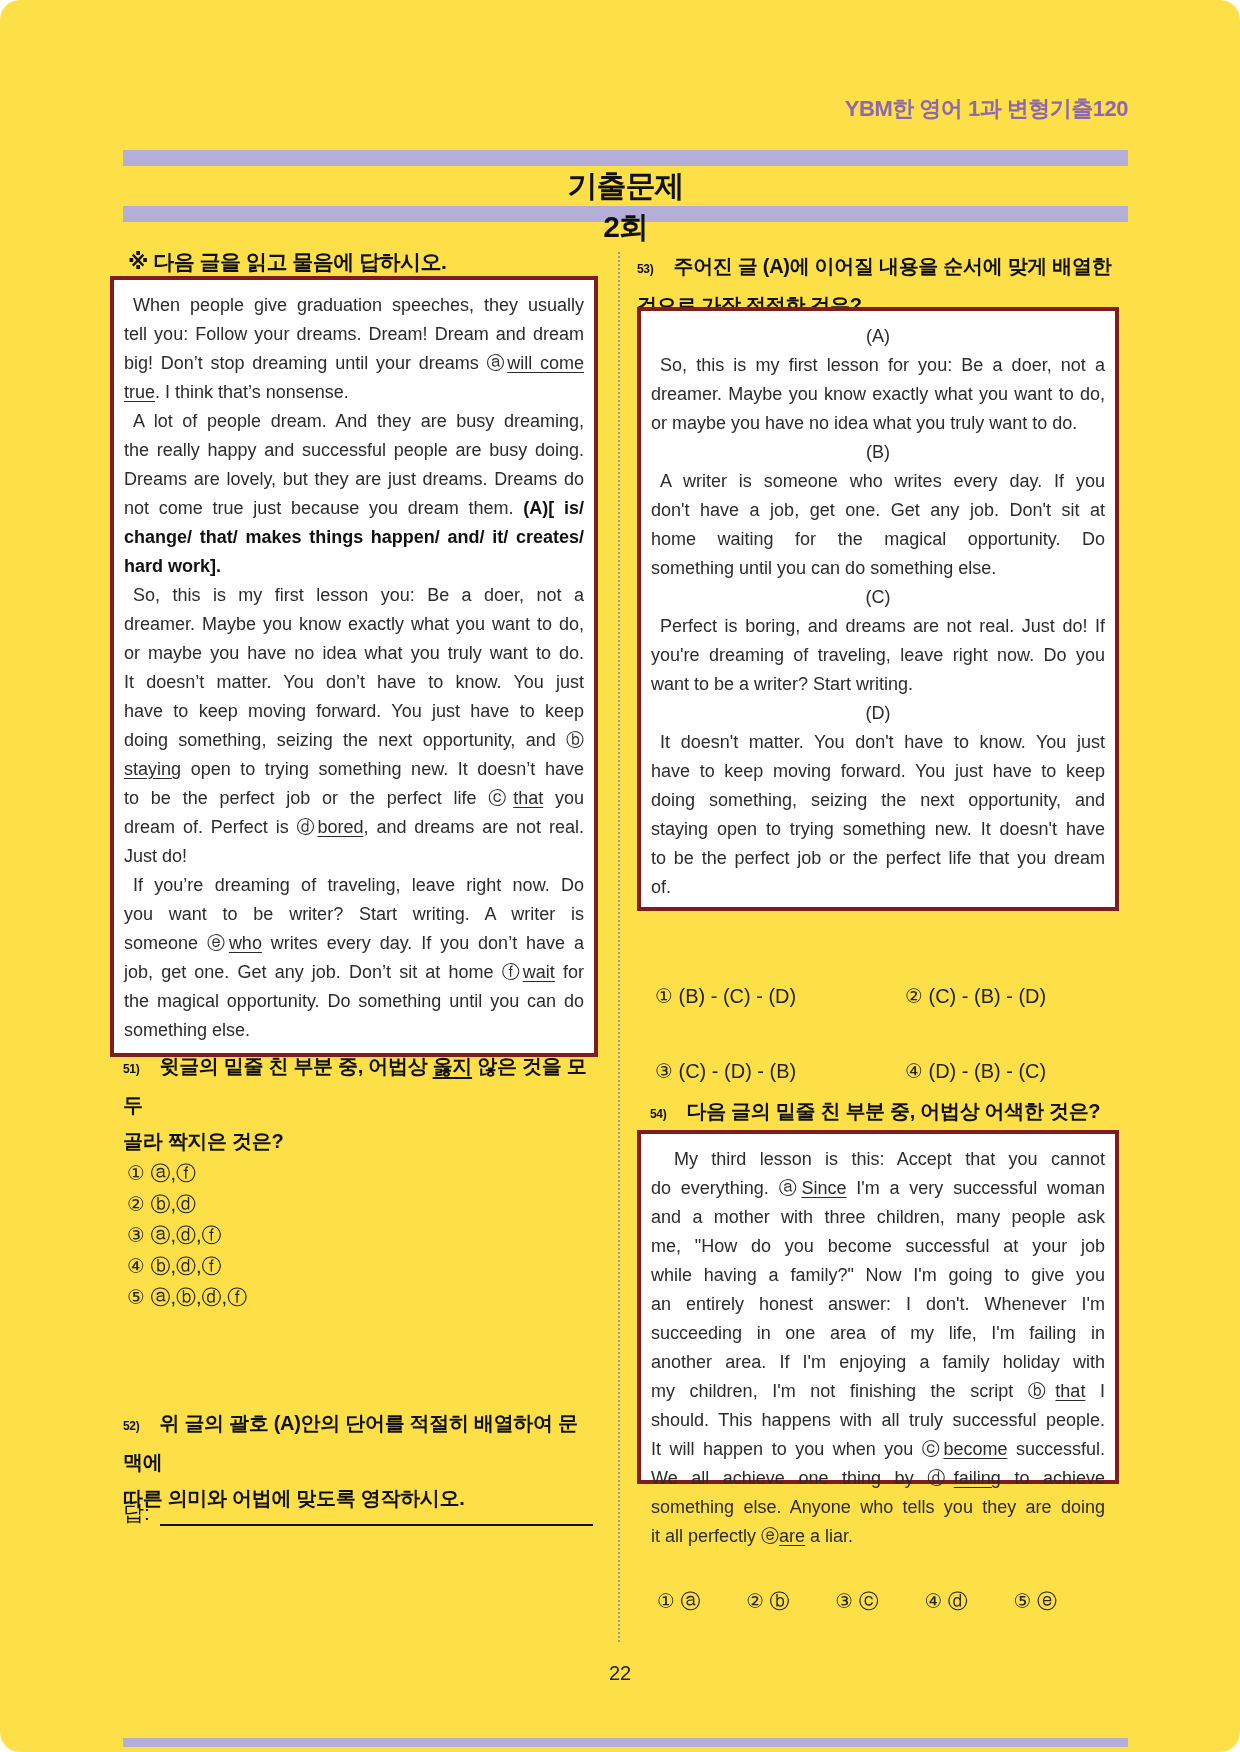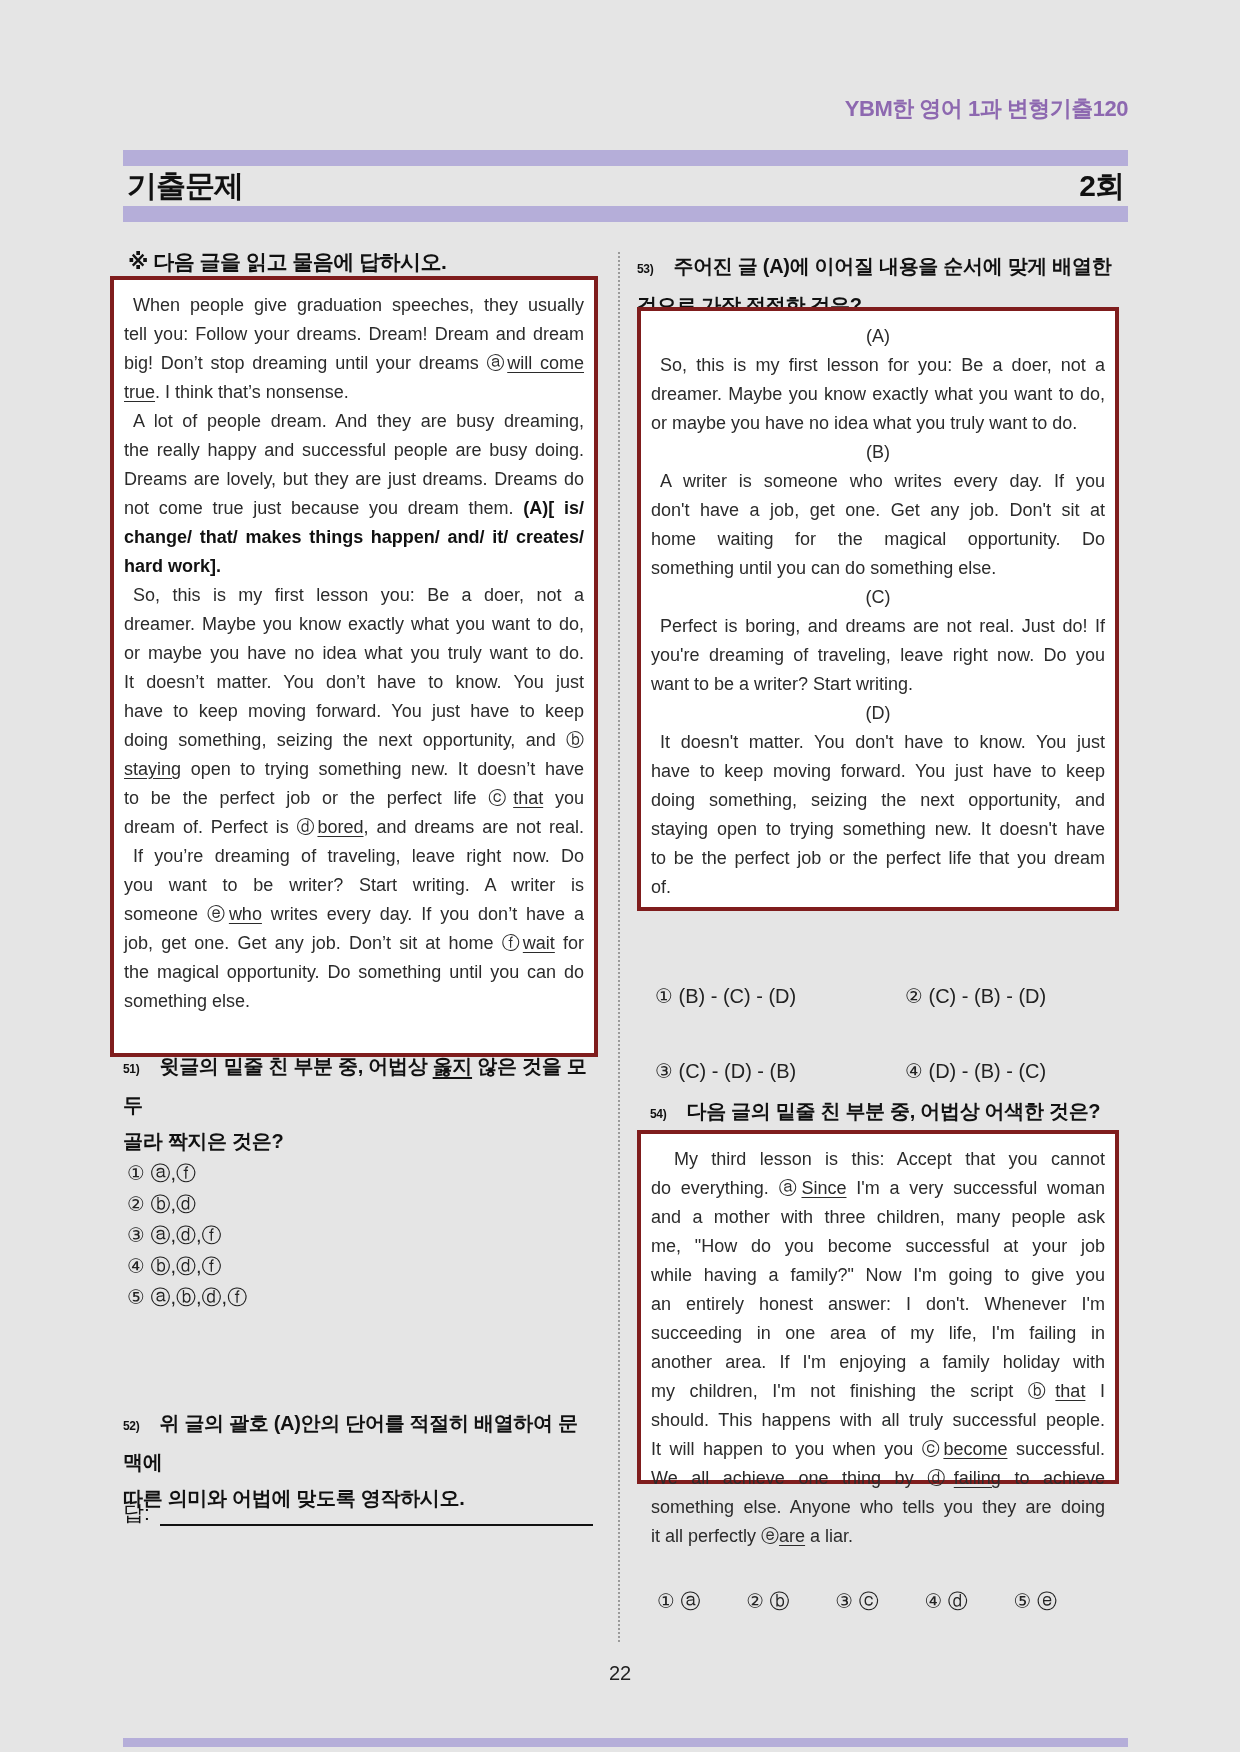--- a/index.html
+++ b/index.html
@@ -1,23 +1,23 @@
 <!DOCTYPE html>
 <html><head>
 <meta charset="utf-8">
 <style>
   html,body{margin:0;padding:0;background:#ffffff;}
   body{font-family:"Liberation Sans","DejaVu Sans",sans-serif;color:#222;}
-  .sheet{position:relative;width:1240px;height:1752px;background:#e5e5e5;overflow:hidden;}
+  .sheet{position:relative;width:1240px;height:1752px;background:#fde047;overflow:hidden;border-radius:20px;}
 
   .watermark{position:absolute;top:94px;right:112px;font-size:22px;font-weight:bold;color:#8d68b0;letter-spacing:-0.5px;}
 
   .hdr{position:absolute;left:123px;top:150px;width:1005px;}
   .hbar{height:16px;background:#b5aed9;}
-  .htrow{height:40px;display:flex;align-items:center;justify-content:space-between;padding:0 4px;}
+  .htrow{height:40px;display:flex;align-items:center;justify-content:space-between;padding:0 4px;flex-direction:column;}
   .htitle{font-size:30px;font-weight:bold;color:#111;letter-spacing:-1px;}
 
   .divider{position:absolute;left:618px;top:252px;height:1390px;width:0;border-left:2px dotted #9a9a9a;}
 
   .col{position:absolute;top:248px;}
   .col.left{left:110px;width:490px;}
   .col.right{left:637px;width:491px;}
   .col > div{position:absolute;}
 
   .instr{top:0;left:18px;font-size:21px;font-weight:bold;color:#111;letter-spacing:-0.5px;white-space:nowrap;}
@@ -82,20 +82,21 @@
           <div class="ln"><b>hard work].</b></div>
           <div class="ln jl" style="padding-left: 9px;">So, this is my first lesson you: Be a doer, not a</div>
           <div class="ln jl">dreamer. Maybe you know exactly what you want to do,</div>
           <div class="ln jl">or maybe you have no idea what you truly want to do.</div>
           <div class="ln jl">It doesn’t matter. You don’t have to know. You just</div>
           <div class="ln jl">have to keep moving forward. You just have to keep</div>
           <div class="ln jl">doing something, seizing the next opportunity, and ⓑ</div>
           <div class="ln jl"><u>staying</u> open to trying something new. It doesn’t have</div>
           <div class="ln jl">to be the perfect job or the perfect life ⓒ<u>that</u> you</div>
           <div class="ln jl">dream of. Perfect is ⓓ<u>bored</u>, and dreams are not real.</div>
+          <div class="ln">Just do!</div>
           <div class="ln jl" style="padding-left: 9px;">If you’re dreaming of traveling, leave right now. Do</div>
           <div class="ln jl">you want to be writer? Start writing. A writer is</div>
           <div class="ln jl">someone ⓔ<u>who</u> writes every day. If you don’t have a</div>
           <div class="ln jl">job, get one. Get any job. Don’t sit at home ⓕ<u>wait</u> for</div>
           <div class="ln jl">the magical opportunity. Do something until you can do</div>
           <div class="ln">something else.</div>
         </div>
     </div>
 
     <div class="qhead" style="top:800px;left:13px;width:466px;">

